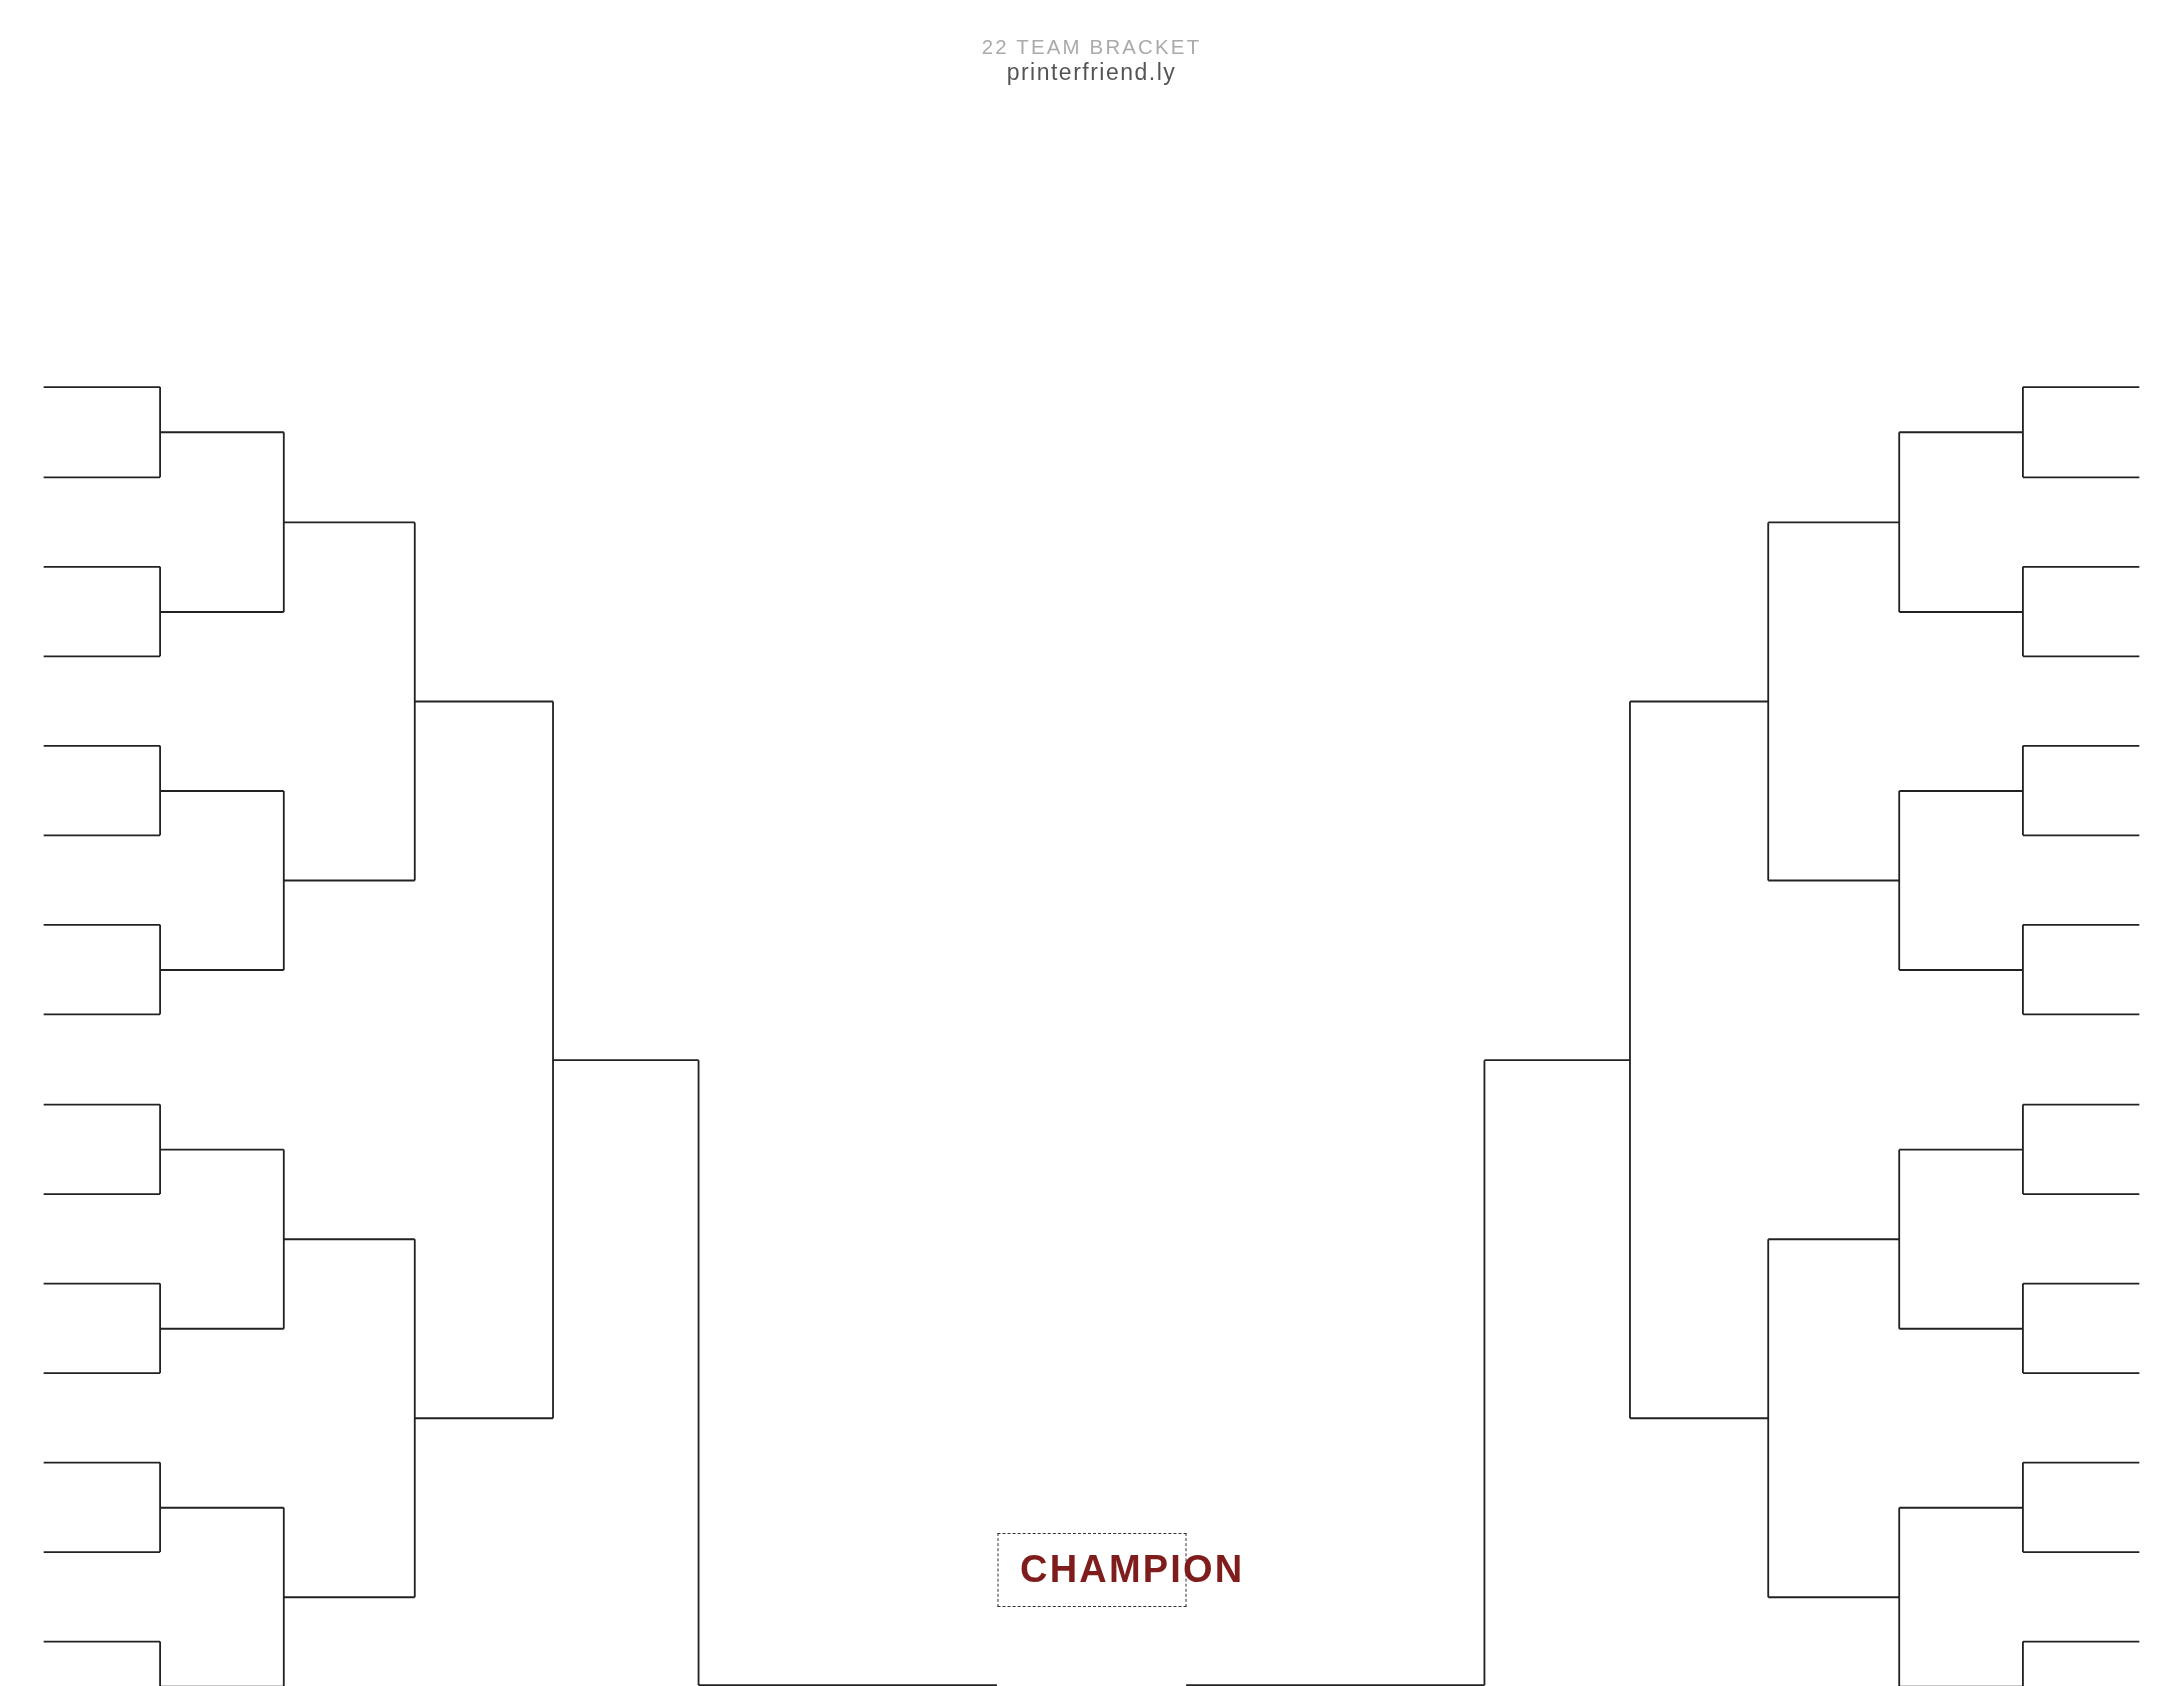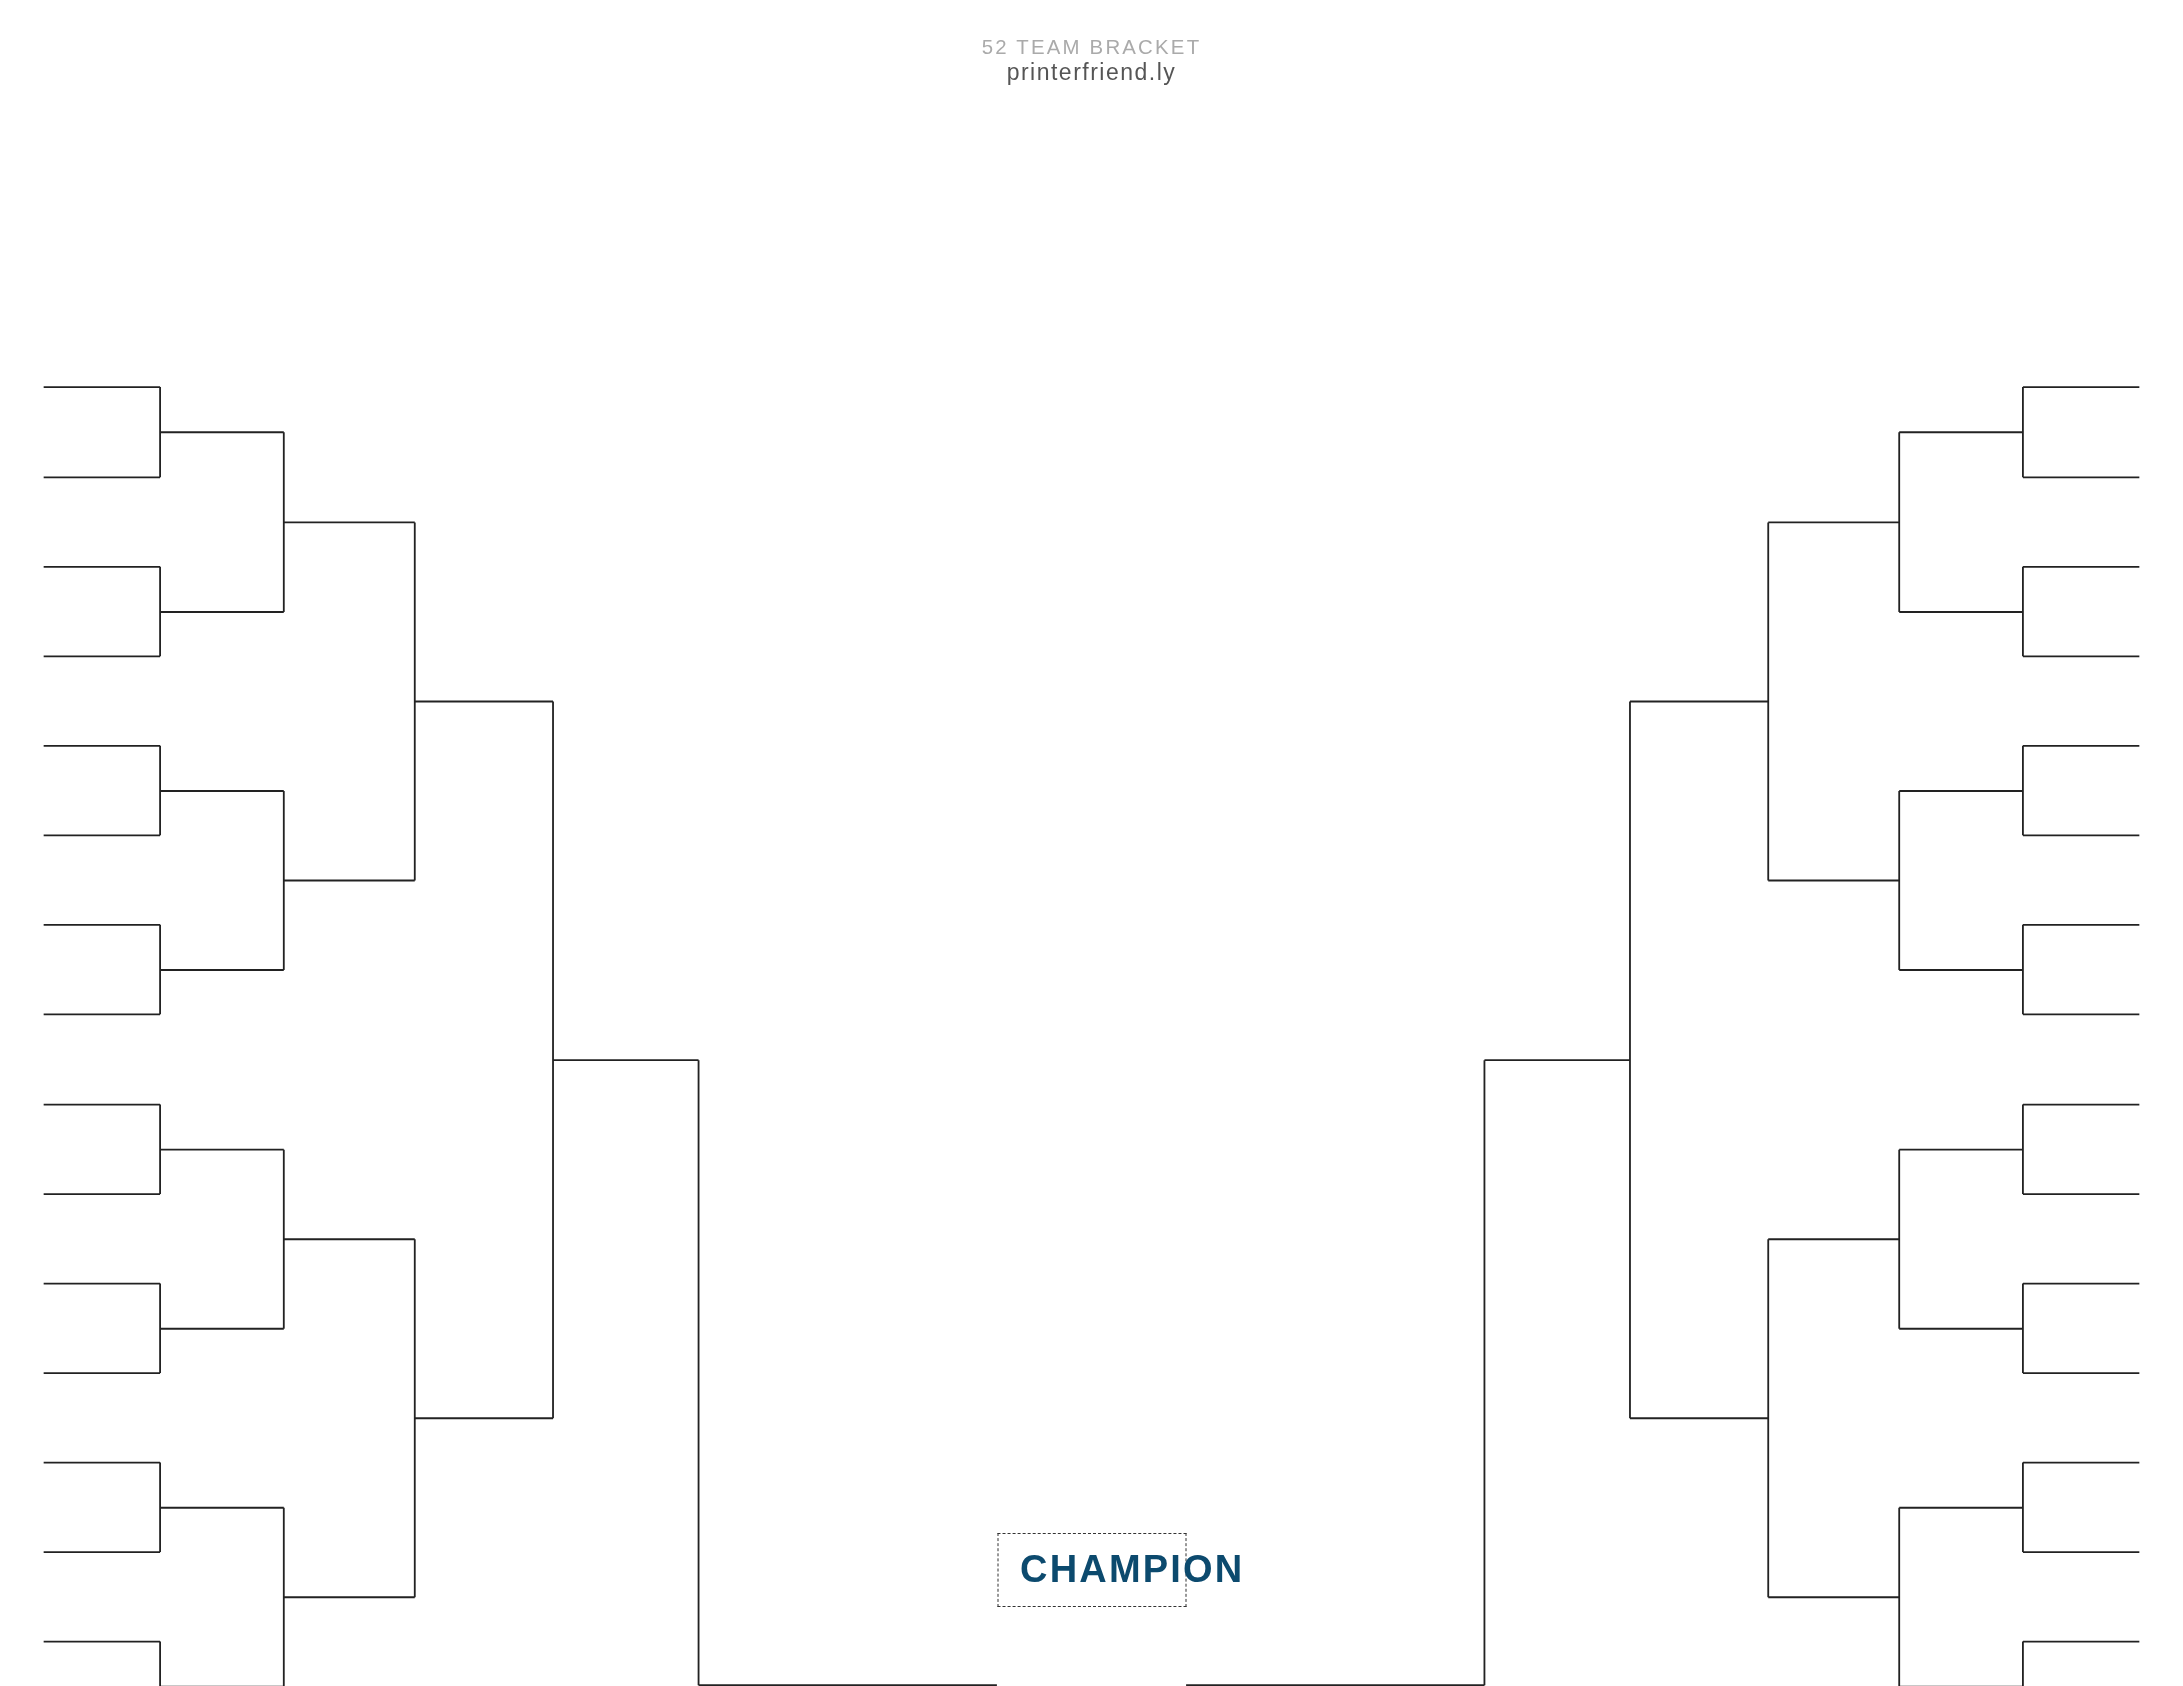--- a/index.html
+++ b/index.html
@@ -59,21 +59,21 @@
       font-size: 38px;
       font-weight: 900;
       color: #000;
       letter-spacing: 1.5px;
     }
   </style>
 </head>
 <body>
 
 <div class="header">
-  <div class="header-title">52 TEAM BRACKET</div>
+  <div class="header-title">22 TEAM BRACKET</div>
   <div class="header-subtitle">printerfriend.ly</div>
 </div>
 
 <svg class="bracket-svg" viewBox="0 0 3000 2318" xmlns="http://www.w3.org/2000/svg" style="position:absolute;top:0;left:0;width:2183px;height:2183px;">
 
   <style>
     line { stroke: #222; stroke-width: 2.5; }
   </style>
 
   <line x1="60" y1="191" x2="220" y2="191"></line>
@@ -256,15 +256,15 @@
   <line x1="2240" y1="623" x2="2240" y2="1608"></line>
 
   <line x1="2040" y1="1116" x2="2240" y2="1116"></line>
 
   <line x1="2040" y1="1116" x2="2040" y2="1975"></line>
   <line x1="1630" y1="1975" x2="2040" y2="1975"></line>
 
 </svg>
 
 <div class="champion-box" style="position:absolute; bottom:80px; left:50%; transform:translateX(-50%); width:189px; border:1.8px dashed #333; padding:14.6px 22px; text-align:center;">
-  <div class="champion-label" style="font-size:38px; font-weight:900; color:#0c4a6e; letter-spacing:2.2px; font-family:Arial,sans-serif;">CHAMPION</div>
+  <div class="champion-label" style="font-size:38px; font-weight:900; color:#7f1d1d; letter-spacing:2.2px; font-family:Arial,sans-serif;">CHAMPION</div>
 </div>
 
 
 </body></html>

